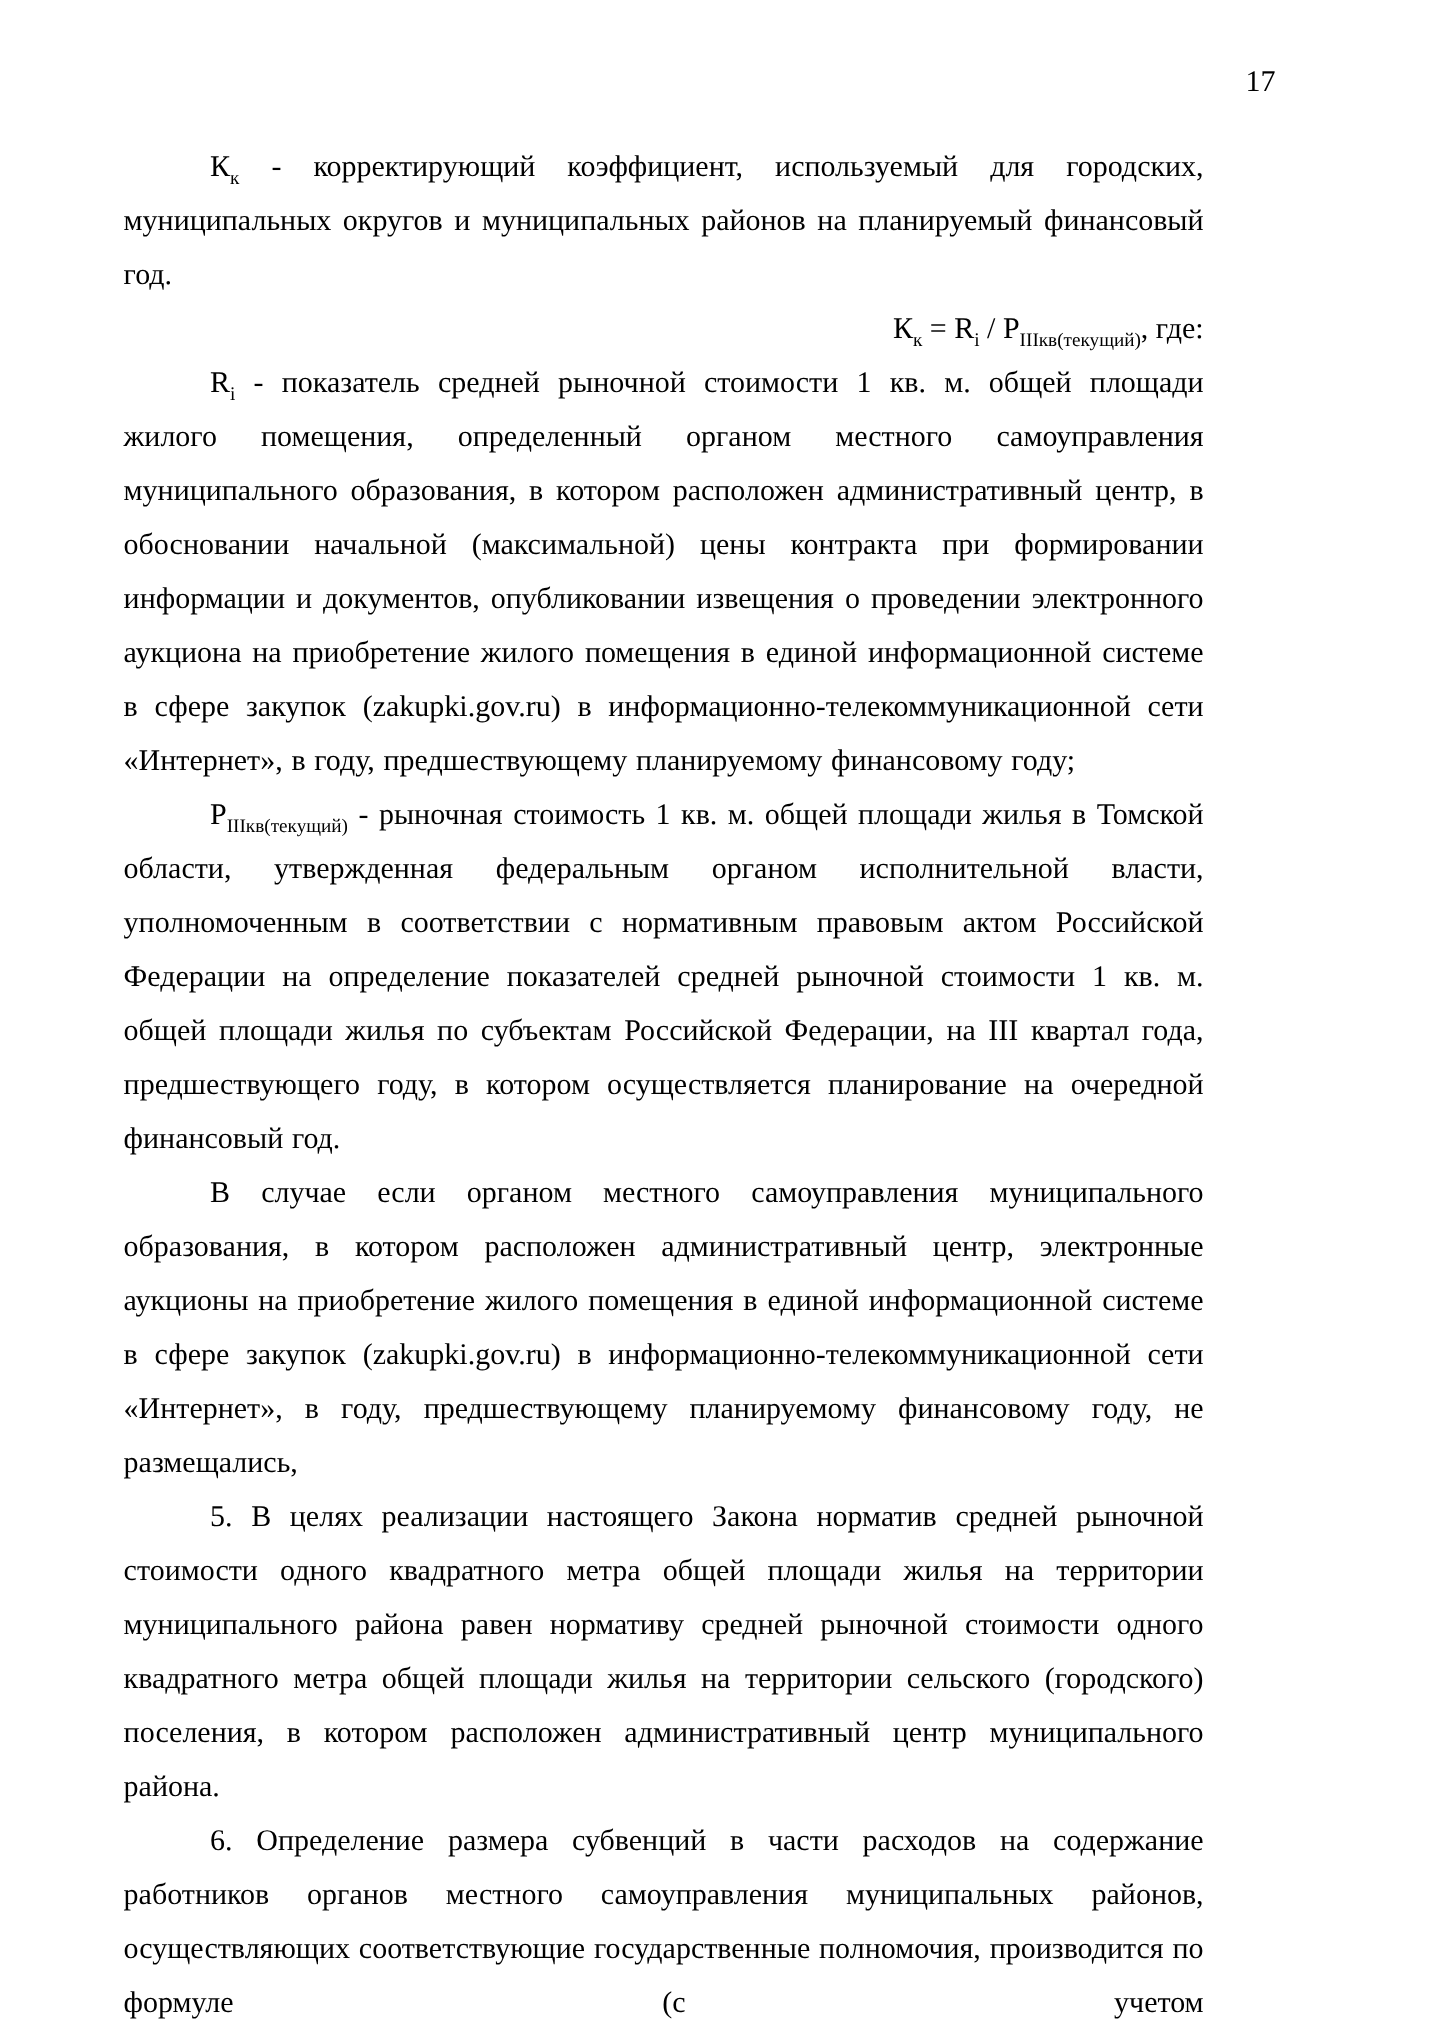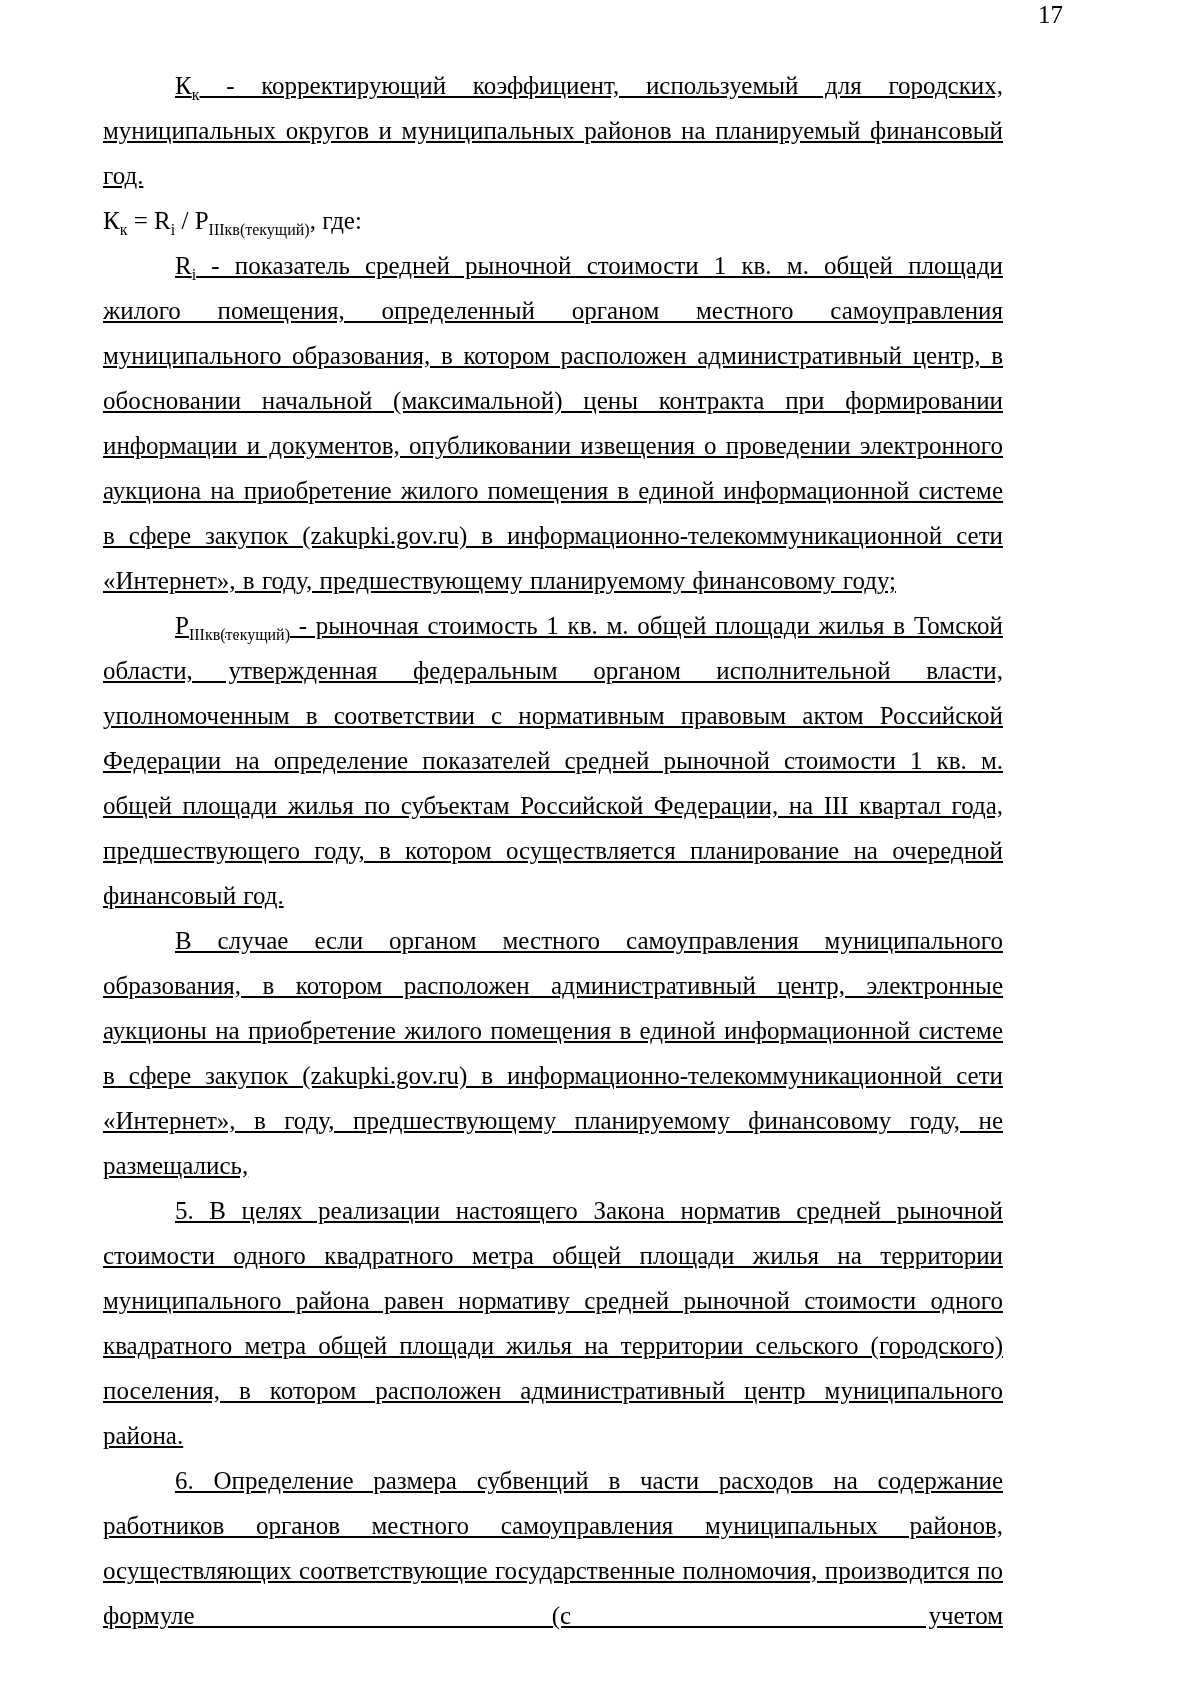--- a/index.html
+++ b/index.html
@@ -11,48 +11,48 @@
     position: relative;
     width: 1200px;
     height: 1698px;
     background: #ffffff;
     color: #000000;
     font-family: "Liberation Serif", "DejaVu Serif", serif;
     font-size: 25px;
     overflow: hidden;
   }
   .page-number-row {
+    padding-top: 54px;
     padding-right: 137px;
     text-align: right;
     line-height: 30px;
     height: 30px;
     margin-left: 12px;
   }
   .text-block {
     margin: 33px 97px 0 103px;
     width: 900px;
   }
   p.para {
     margin: 0;
     padding: 0;
     line-height: 45px;
     text-align: justify;
     text-align-last: left;
     text-indent: 72px;
     word-spacing: 1px;
-    text-decoration: underline;
   }
   p.para.justify-last {
     text-align-last: justify;
   }
   p.formula {
     margin: 0;
     padding: 0;
     line-height: 45px;
-    text-align: left;
+    text-align: right;
     text-indent: 0;
   }
   sub {
     font-size: 64%;
     line-height: 0;
   }
 </style>
 </head>
 <body>
 

